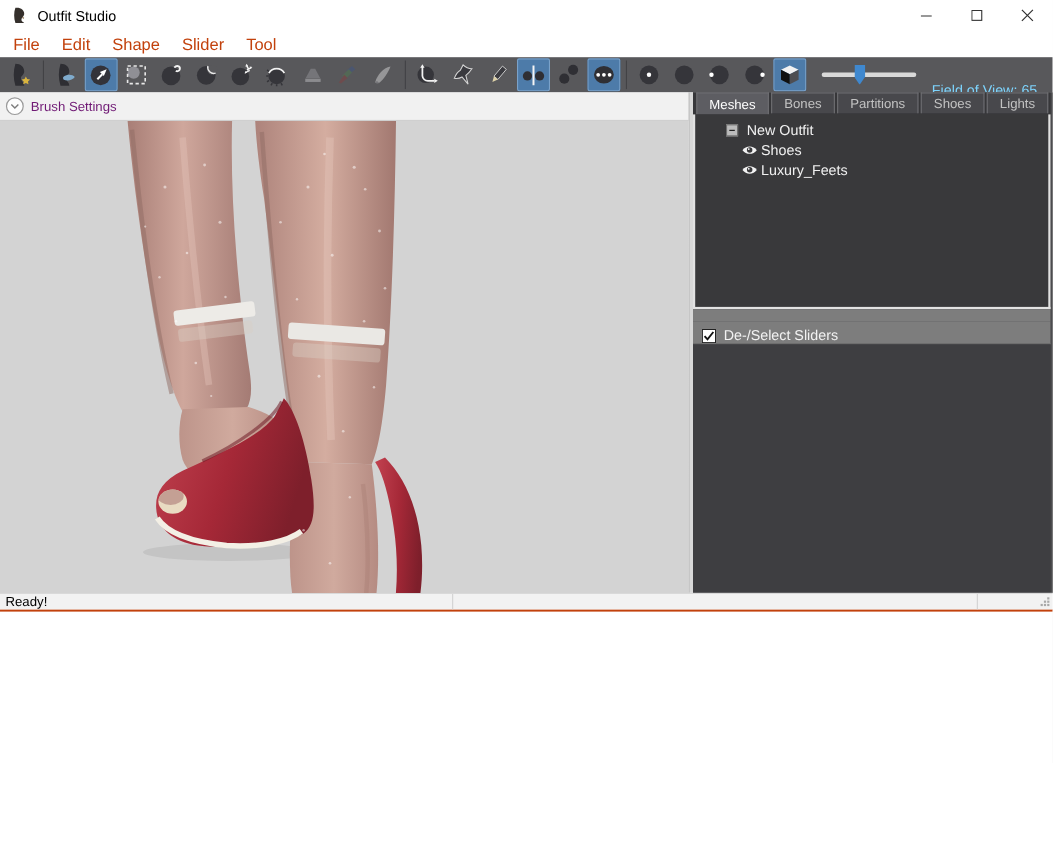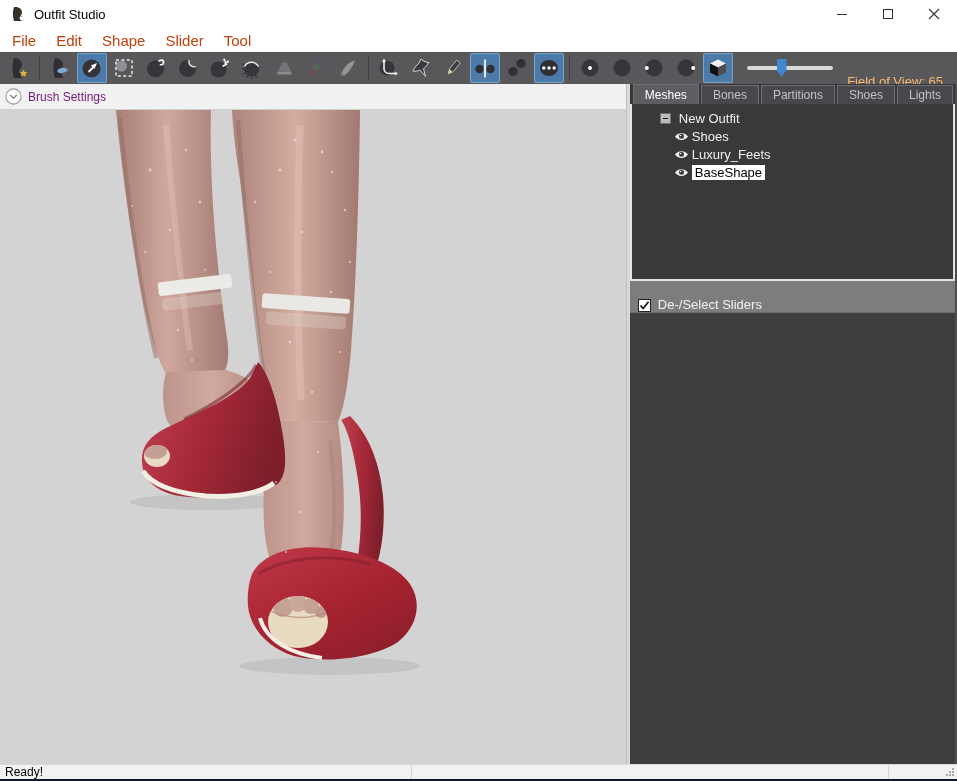--- a/index.html
+++ b/index.html
@@ -1,19 +1,19 @@
 <!DOCTYPE html>
 <html><head>
 <meta charset="utf-8">
 <style>
   * { box-sizing: border-box; margin: 0; padding: 0; }
   html,body { width:957px; height:781px; overflow:hidden; background:#fff;
               font-family:"Liberation Sans", sans-serif; }
-  .window { width:957px; height:781px; display:flex; flex-direction:column;
-            border-bottom:2px solid #0f172a; background:#fff; }
+  .window { width:957px; height:556px; display:flex; flex-direction:column;
+            border-bottom:2px solid #c2410c; background:#fff; }
 
   
   .titlebar { height:28px; background:#ffffff; display:flex; align-items:center; flex:0 0 auto; }
   .app-icon { width:16px; height:16px; margin:0 8px 0 10px; }
   .title-text { font-size:13px; color:#000; }
   .tb-spacer { flex:1; }
   .win-btn { width:46px; height:28px; display:flex; align-items:center; justify-content:center; cursor:default; }
 
   
   .menubar { height:24px; background:#ffffff; display:flex; align-items:center; padding-left:2px; flex:0 0 auto; }
@@ -22,34 +22,34 @@
   
   .toolbar { height:32px; background:#58585b; display:flex; align-items:center; padding-left:3px; flex:0 0 auto; }
   .tbtn { width:30px; height:30px; margin:0 1px; border-radius:2px; display:flex; align-items:center; justify-content:center; flex:0 0 auto; }
   .tbtn.active { background:#4d7ba9; box-shadow: inset 0 0 0 1px rgba(160,195,230,.55); }
   .tbtn.disabled { opacity:.45; }
   .tsep { width:1px; height:26px; background:#424245; margin:0 4px; flex:0 0 auto; }
   .fov-wrap { margin-left:auto; display:flex; align-items:center; padding-right:14px; }
   .fov-track { width:86px; height:4px; background:#d9d9d9; border-radius:2px; position:relative; margin-right:14px; }
   .fov-thumb { position:absolute; top:-7px; left:calc(40% - 5px); width:10px; height:18px; background:#3f88cf;
                clip-path:polygon(0 0,100% 0,100% 60%,50% 100%,0 60%); }
-  .fov-label { font-size:13px; color:#fdba74;margin-top:27px; }
+  .fov-label { font-size:13px; color:#7dd3fc;margin-top:27px; }
 
   
   .main { flex:1; display:flex; min-height:0; }
   .left-col { width:648px; display:flex; flex-direction:column; min-height:0; }
   .brush-bar { height:26px; background:#f1f1f1; border-bottom:1px solid #cfcfcf; display:flex; align-items:center; padding-left:5px; }
   .brush-label { font-size:12px; color:#701a75; margin-left:6px; }
   .viewport { flex:1; position:relative; background:linear-gradient(#d8d8d8,#c7c7c7); overflow:hidden; }
   .viewport svg { position:absolute; inset:0; }
   .splitter { width:4px; background:#d8d8d8; border-left:1px solid #bfbfbf; }
 
   
   .right-panel { flex:1; display:flex; flex-direction:column; background:#3e3e41; min-height:0; border-right:2px solid #4c4c4f; }
-  .tabs { height:20px; background:#37373a; display:flex; align-items:flex-end; padding-left:3px; }
+  .tabs { height:20px; background:#37373a; display:flex; align-items:flex-start; padding-left:3px; }
   .tab { height:19px; font-size:12px; color:#c2c2c2; background:#48484c; border:1px solid #6e6e72; border-bottom:none;
          display:flex; align-items:center; padding:0 11px; margin-right:2px; }
   .tab.selected { background:#5d5d62; color:#ffffff; height:20px; }
   .tree { height:177px; background:#39393b; border-left:2px solid #e2e2e2; border-right:2px solid #e2e2e2;
           border-bottom:2px solid #e2e2e2; padding-top:5px; overflow:hidden; }
   .trow { height:18px; display:flex; align-items:center; font-size:13px; color:#f0f0f0; }
   .trow.root { padding-left:28px; }
   .trow.child { padding-left:42px; }
   .expander { width:11px; height:11px; background:#bcbcbc; border:1px solid #6f6f6f; margin-right:8px;
               display:flex; align-items:center; justify-content:center; }
@@ -425,30 +425,20 @@
         <div class="trow child">
           <span class="eye">
             <svg width="15" height="11" viewBox="0 0 15 11">
                 <path d="M1,5.5 C4,1 11,1 14,5.5 C11,10 4,10 1,5.5 Z" fill="#f2f2f2"></path>
                 <circle cx="7.5" cy="5.3" r="2.5" fill="#3a3a3c"></circle>
                 <circle cx="6.7" cy="4.5" r="0.8" fill="#fff"></circle>
               </svg>
           </span>
           <span>Luxury_Feets</span>
         </div>
-        <div class="trow child">
-          <span class="eye">
-            <svg width="15" height="11" viewBox="0 0 15 11">
-                <path d="M1,5.5 C4,1 11,1 14,5.5 C11,10 4,10 1,5.5 Z" fill="#f2f2f2"></path>
-                <circle cx="7.5" cy="5.3" r="2.5" fill="#3a3a3c"></circle>
-                <circle cx="6.7" cy="4.5" r="0.8" fill="#fff"></circle>
-              </svg>
-          </span>
-          <span class="sel-label">BaseShape</span>
-        </div>
       </div>
 
       <div class="sliders-gap"></div>
       <div class="sliders-header">
         <span class="cbx">
           <svg width="11" height="11" viewBox="0 0 11 11">
               <path d="M1.5,5.5 L4.2,8.5 L9.5,1.8" fill="none" stroke="#111" stroke-width="1.7"></path>
             </svg>
         </span>
         <span class="sliders-title">De-/Select Sliders</span>

